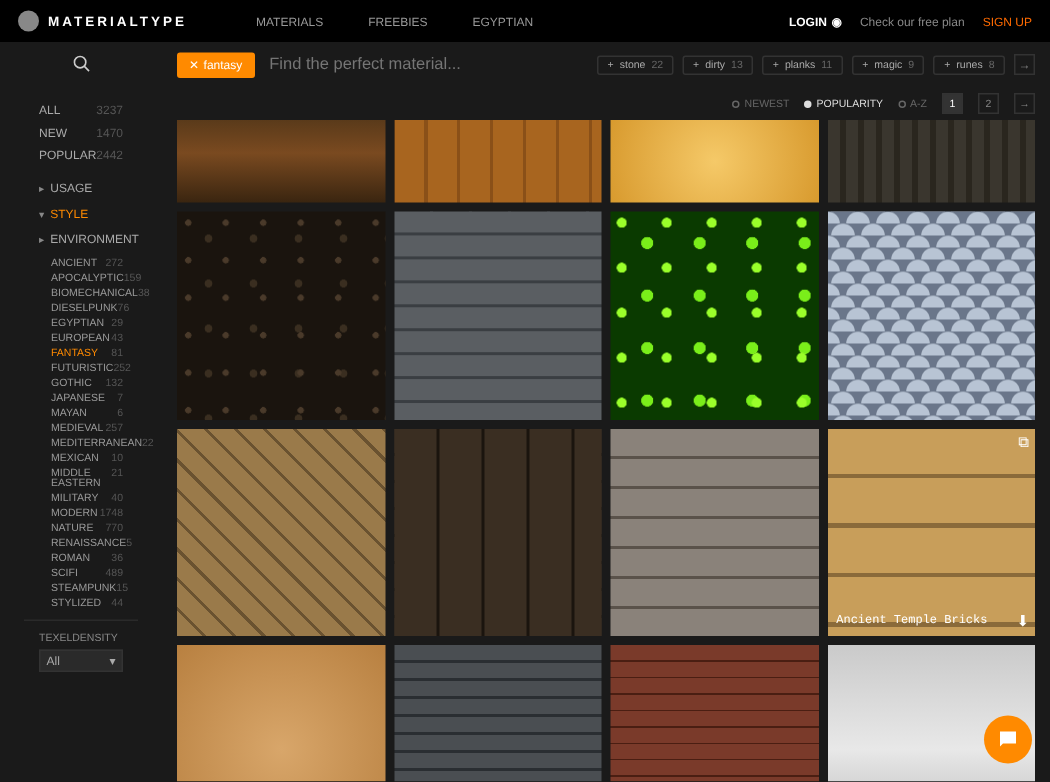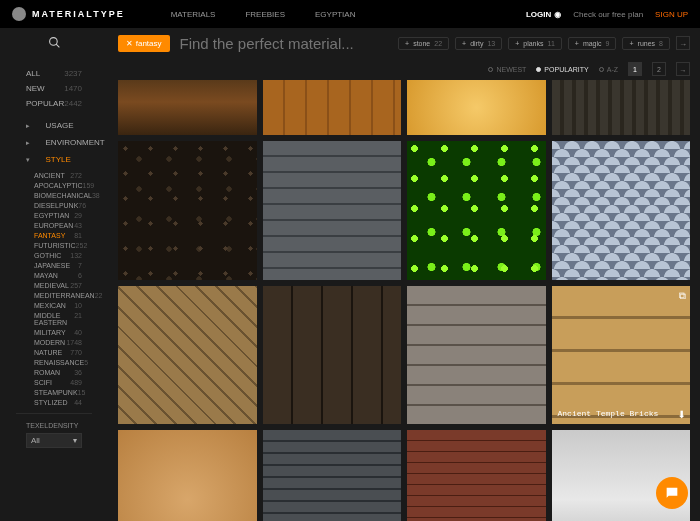--- a/index.html
+++ b/index.html
@@ -13,32 +13,32 @@
 .topnav span { color: #999; font-size: 8px; cursor: pointer; padding-left: 16px; }
 .top-right { margin-left: auto; display: flex; align-items: center; gap: 12px; font-size: 8px; }
 .login { color: #fff; font-weight: 600; display: flex; align-items: center; gap: 3px; }
 .freeplan { color: #888; }
 .signup { color: #ff6a00; font-weight: 400; }
 
 .row2 { height: 30px; display: flex; }
 .search-box { width: 108px; background: #1a1a1a; display: flex; align-items: center; justify-content: center; }
 .search-icon svg { width: 13px; height: 13px; }
 .tag-pill { background: #ff8a00; color: #fff; padding: 4px 8px; border-radius: 2px; font-size: 8px; margin-left: 10px; display: flex; align-items: center; gap: 3px; align-self: center; }
-.search-input { background: transparent; border: none; color: #888; font-size: 15px; margin-left: 10px; outline: none; flex: 0 0 140px; align-self: center; }
+.search-input { background: transparent; border: none; color: #888; font-size: 11px; margin-left: 10px; outline: none; flex: 0 0 140px; align-self: center; }
 .suggest-row { margin-left: auto; display: flex; align-items: center; gap: 6px; padding-right: 10px; }
 .sug { border: 1px solid #333; padding: 2px 6px; border-radius: 2px; font-size: 7px; color: #aaa; display: flex; gap: 4px; white-space: nowrap; }
 .sug .cnt { color: #666; }
 .arrow-btn { border: 1px solid #333; width: 14px; height: 14px; display: flex; align-items: center; justify-content: center; color: #888; font-size: 8px; }
 
 .body-row { display: flex; height: 463px; }
 .sidebar { width: 108px; background: #1a1a1a; padding: 8px 16px; overflow: hidden; }
 .side-top { padding: 0 10px; }
 .side-item { display: flex; justify-content: space-between; padding: 3px 0; font-size: 8px; color: #aaa; }
 .side-item .cnt { color: #555; }
-.side-cat { display: flex; align-items: center; gap: 16px; padding: 4px 10px; font-size: 8px; color: #aaa; cursor: pointer; }
+.side-cat { display: flex; align-items: center; gap: 4px; padding: 4px 10px; font-size: 8px; color: #aaa; cursor: pointer; }
 .side-cat.active { color: #ff8a00; }
 .chev { font-size: 7px; color: #888; }
 .style-list { padding: 0 10px 0 18px; margin-top: 2px; }
 .style-item { display: flex; justify-content: space-between; padding: 1.5px 0; font-size: 7px; color: #999; }
 .style-item.active { color: #ff8a00; }
 .style-item .cnt { color: #555; }
 .texel { padding: 8px 10px; margin-top: 6px; border-top: 1px solid #2a2a2a; }
 .texel-label { font-size: 7px; color: #888; margin-bottom: 4px; }
 .texel-select { background: #2a2a2a; border: 1px solid #333; color: #aaa; font-size: 8px; padding: 2px 4px; width: 100%; display: flex; justify-content: space-between; }
 
@@ -157,27 +157,27 @@
       <div class="side-item">
           <span>POPULAR</span>
           <span class="cnt">2442</span>
         </div>
     </div>
     <div style="height:6px"></div>
     <div class="side-cat">
         <span class="chev">▸</span>
         <span>USAGE</span>
       </div>
+    <div class="side-cat active">
+        <span class="chev">▾</span>
+        <span>STYLE</span>
+      </div>
     <div class="side-cat">
         <span class="chev">▸</span>
         <span>ENVIRONMENT</span>
-      </div>
-    <div class="side-cat active">
-        <span class="chev">▾</span>
-        <span>STYLE</span>
       </div>
     <div class="style-list" id="style-list">
         <div class="style-item">
           <span>ANCIENT</span>
           <span class="cnt">272</span>
         </div>
         <div class="style-item">
           <span>APOCALYPTIC</span>
           <span class="cnt">159</span>
         </div>

